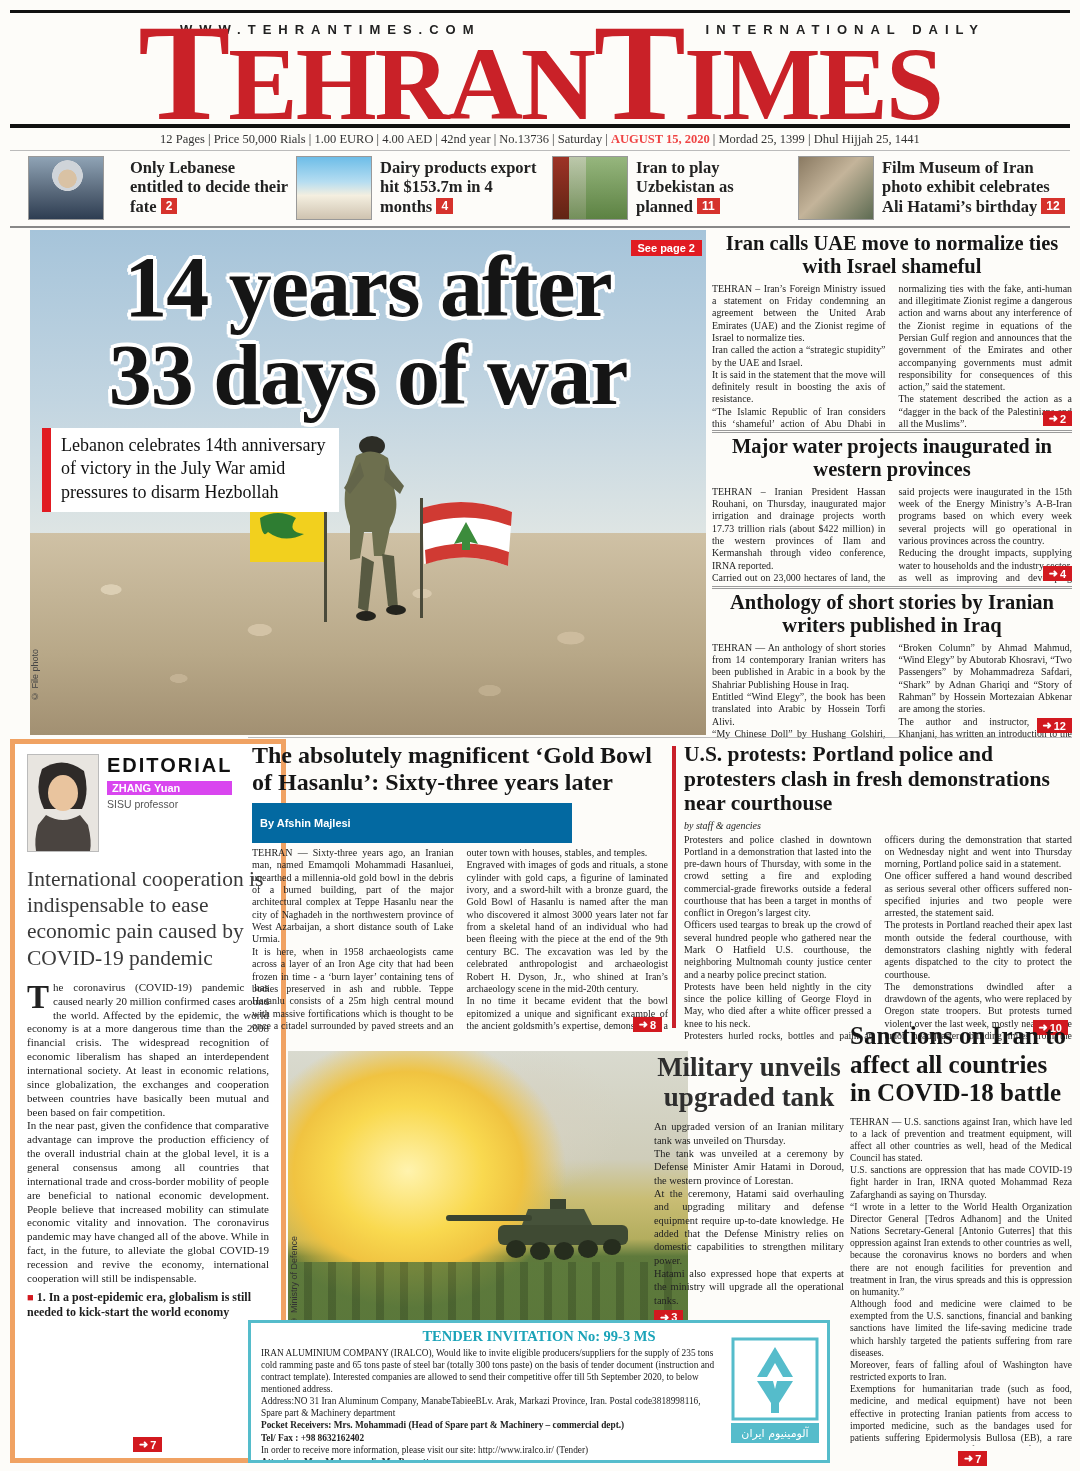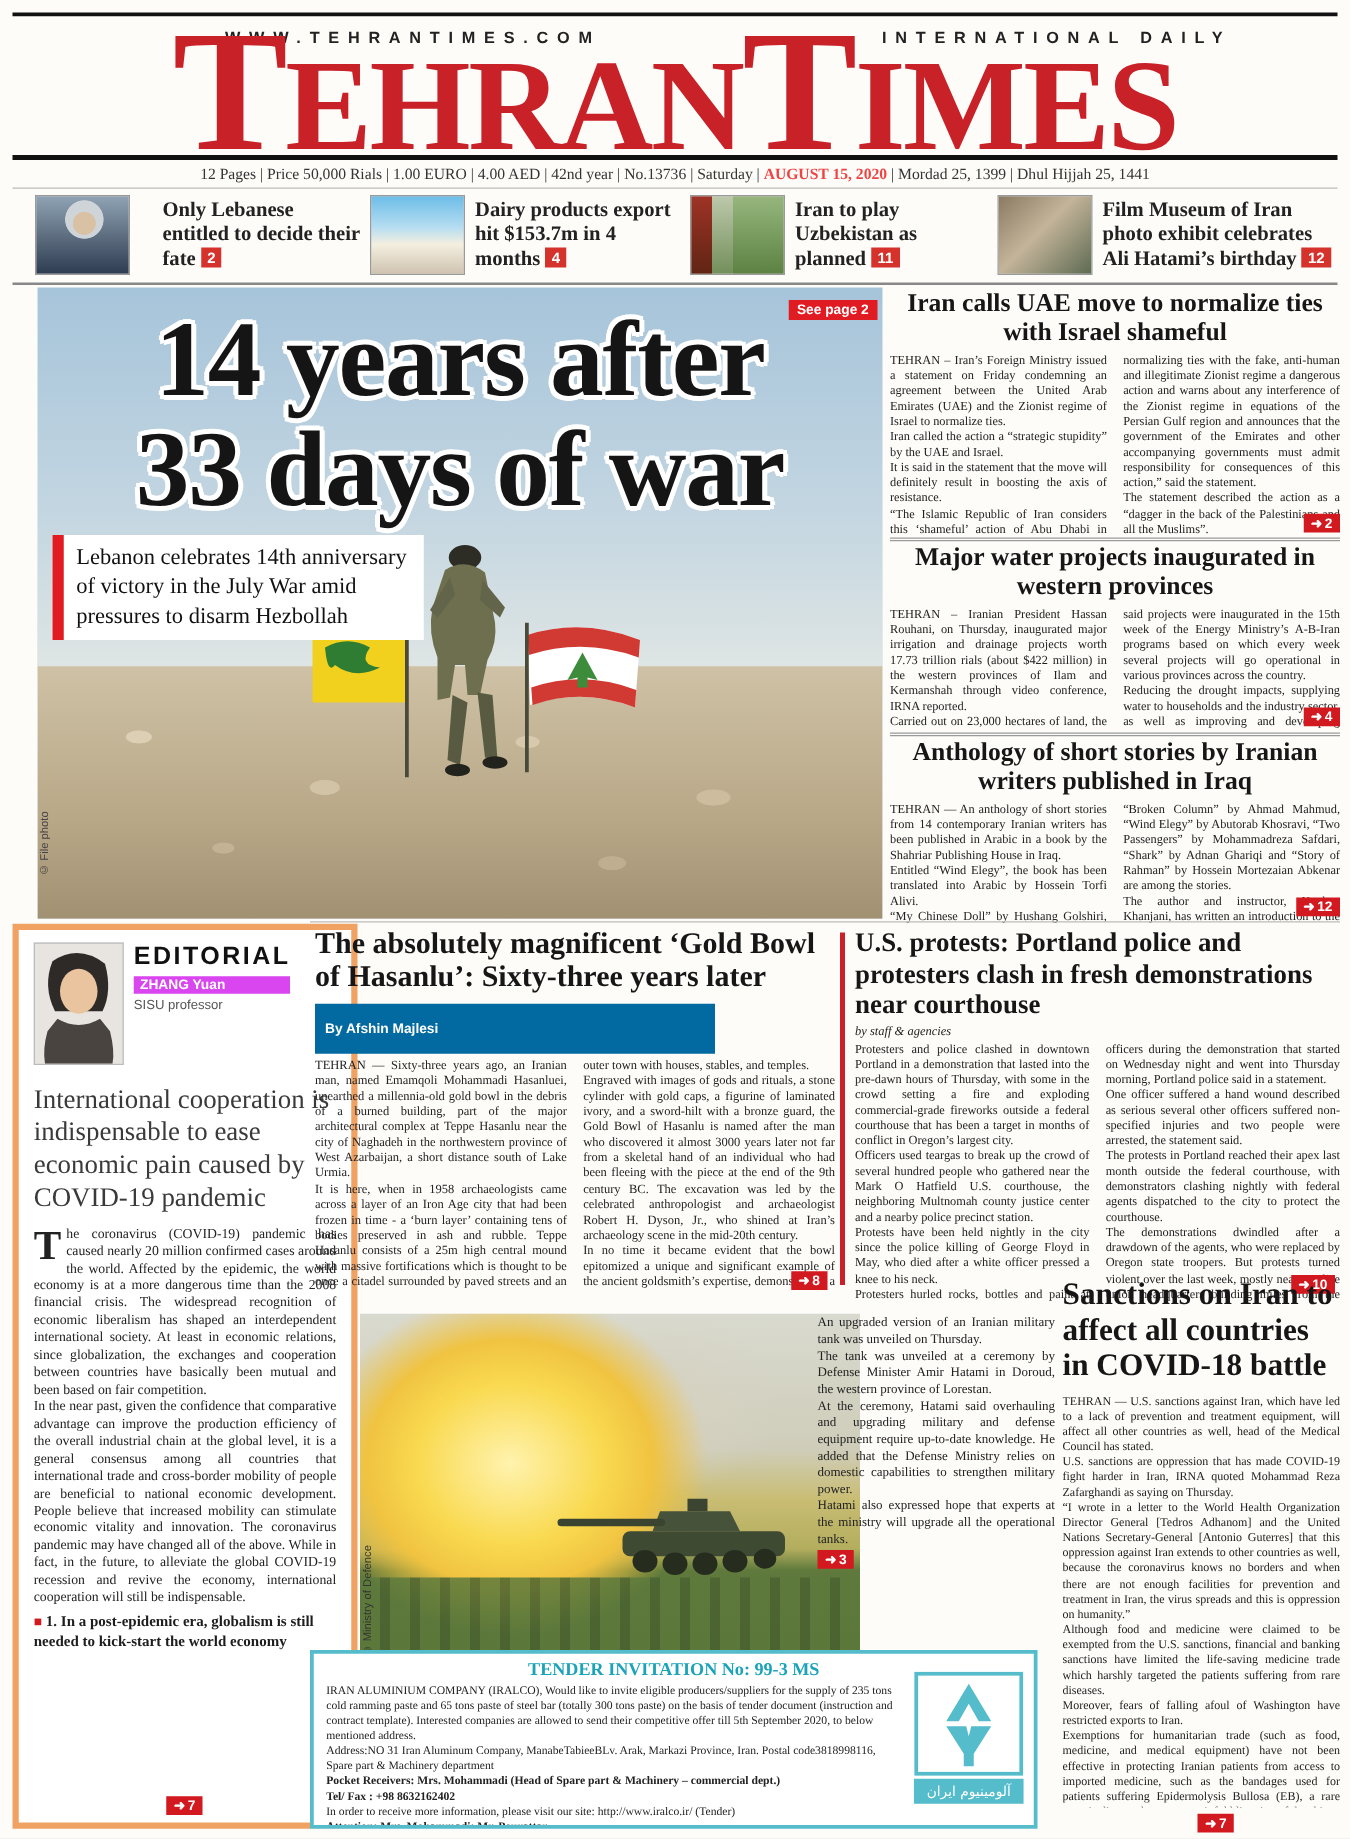--- a/index.html
+++ b/index.html
@@ -295,20 +295,21 @@
       <ellipse cx="102" cy="60" rx="10" ry="9" fill="#262d1e"></ellipse>
       <ellipse cx="126" cy="60" rx="10" ry="9" fill="#262d1e"></ellipse>
       <ellipse cx="150" cy="58" rx="10" ry="9" fill="#262d1e"></ellipse>
       <ellipse cx="174" cy="56" rx="9" ry="8" fill="#262d1e"></ellipse>
       <rect x="112" y="8" width="16" height="10" fill="#3a4430"></rect>
     </svg>
     <figcaption class="tk-credit">© Ministry of Defence</figcaption>
   </figure>
 
   <article class="tankart">
+    <h2 class="tk-head">Military unveils upgraded tank</h2>
     <div class="tk-body">An upgraded version of an Iranian military tank was unveiled on Thursday.
 The tank was unveiled at a ceremony by Defense Minister Amir Hatami in Doroud, the western province of Lorestan.
 At the ceremony, Hatami said overhauling and upgrading military and defense equipment require up-to-date knowledge. He added that the Defense Ministry relies on domestic capabilities to strengthen military power.
 Hatami also expressed hope that experts at the ministry will upgrade all the operational tanks.</div>
     <span class="jump-inline">
         <span>➜</span>
         <span>3</span>
       </span>
   </article>
 

